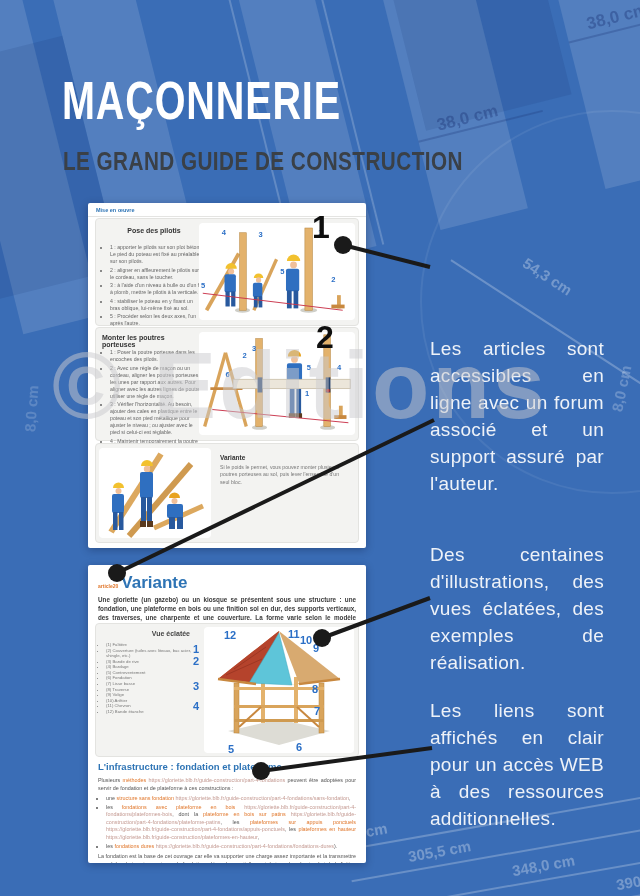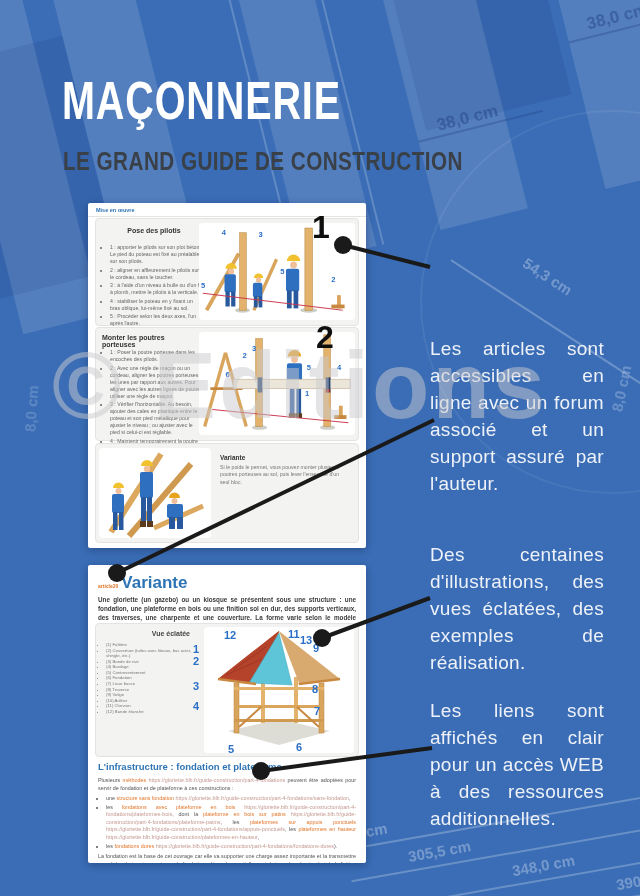--- a/index.html
+++ b/index.html
@@ -285,21 +285,21 @@
         </svg>
       </div>
     </div>
 
     <div class="gaz-num" style="left:105px;top:78px;">1</div>
     <div class="gaz-num" style="left:105px;top:90px;">2</div>
     <div class="gaz-num" style="left:105px;top:115px;">3</div>
     <div class="gaz-num" style="left:105px;top:135px;">4</div>
     <div class="gaz-num" style="left:136px;top:64px;">12</div>
     <div class="gaz-num" style="left:192px;top:63px;margin-left:8px;">11</div>
-    <div class="gaz-num" style="left:212px;top:69px;">13</div>
+    <div class="gaz-num" style="left:212px;top:69px;">10</div>
     <div class="gaz-num" style="left:225px;top:77px;">9</div>
     <div class="gaz-num" style="left:224px;top:118px;">8</div>
     <div class="gaz-num" style="left:226px;top:140px;">7</div>
     <div class="gaz-num" style="left:208px;top:176px;">6</div>
     <div class="gaz-num" style="left:140px;top:178px;">5</div>
 
     <div class="infra-title">L'infrastructure : fondation et plateforme</div>
 
     <div class="infra-body">
       <div class="ib"><span>Plusieurs </span><span class="lnk">méthodes</span><span class="url"> https://gloriette.blb.fr/guide-construction/part-4-fondations</span><span> peuvent être adoptées pour servir de fondation et de plateforme à ces constructions :</span></div>

